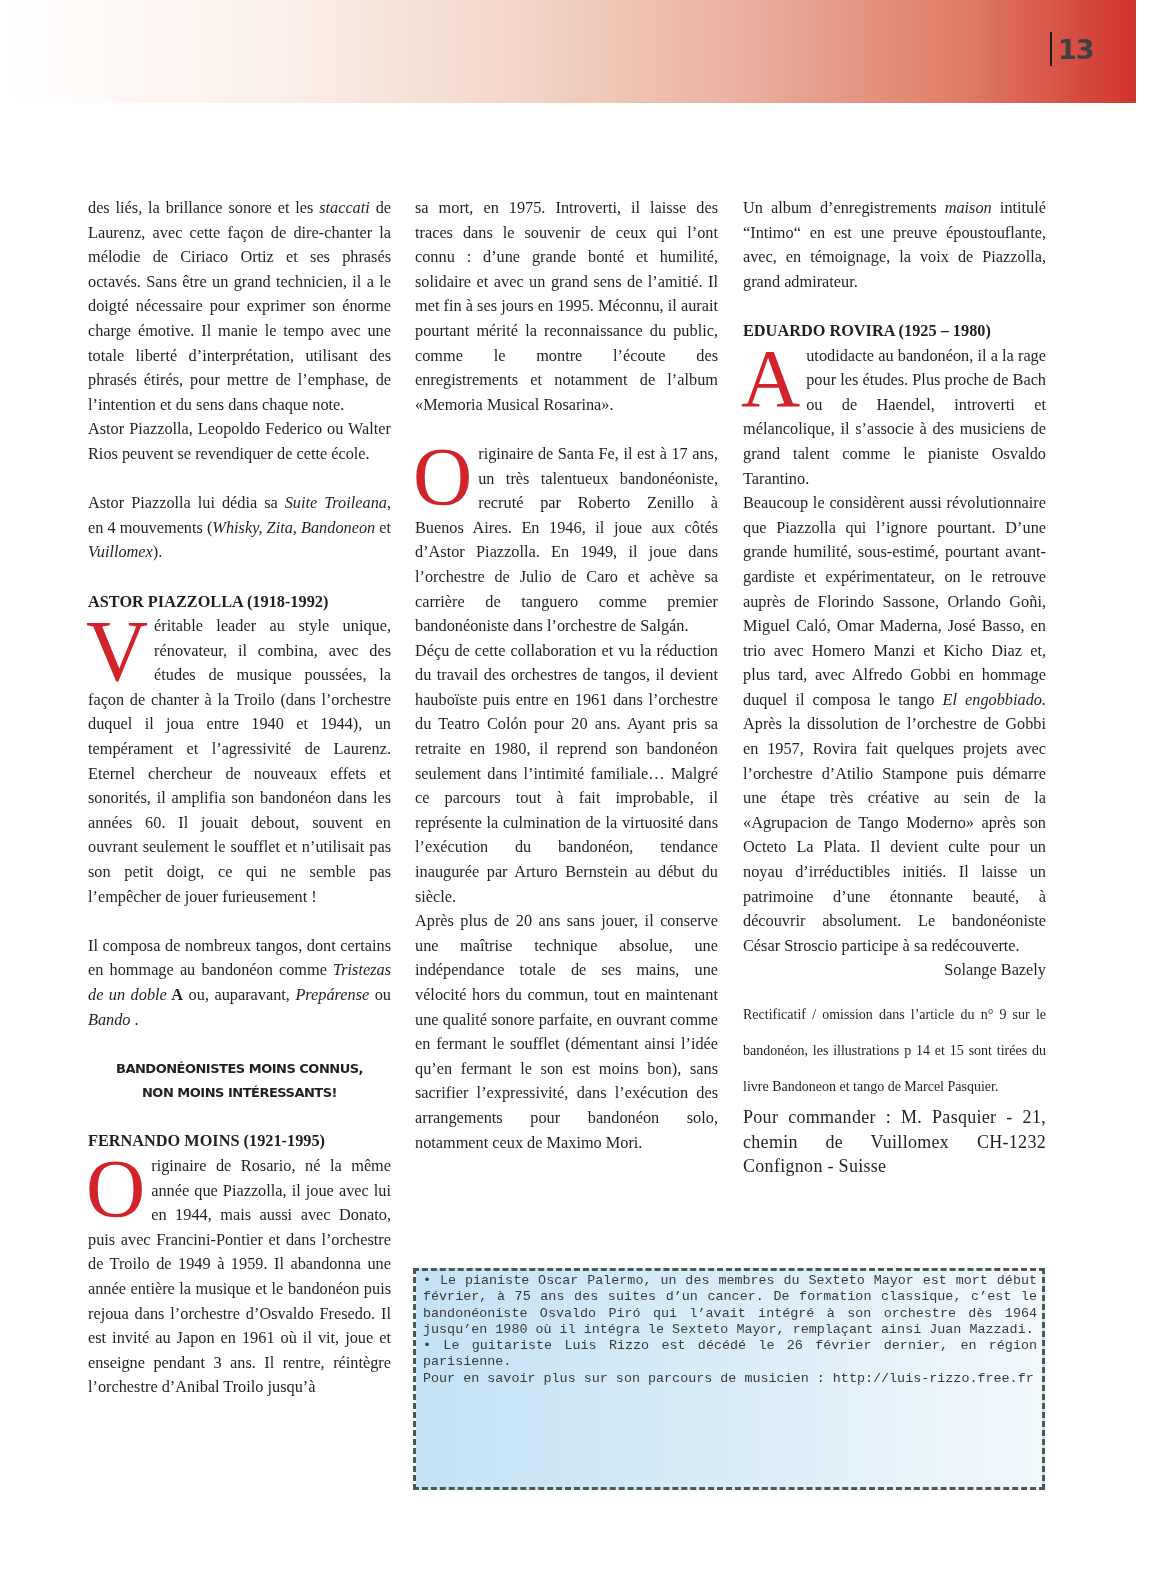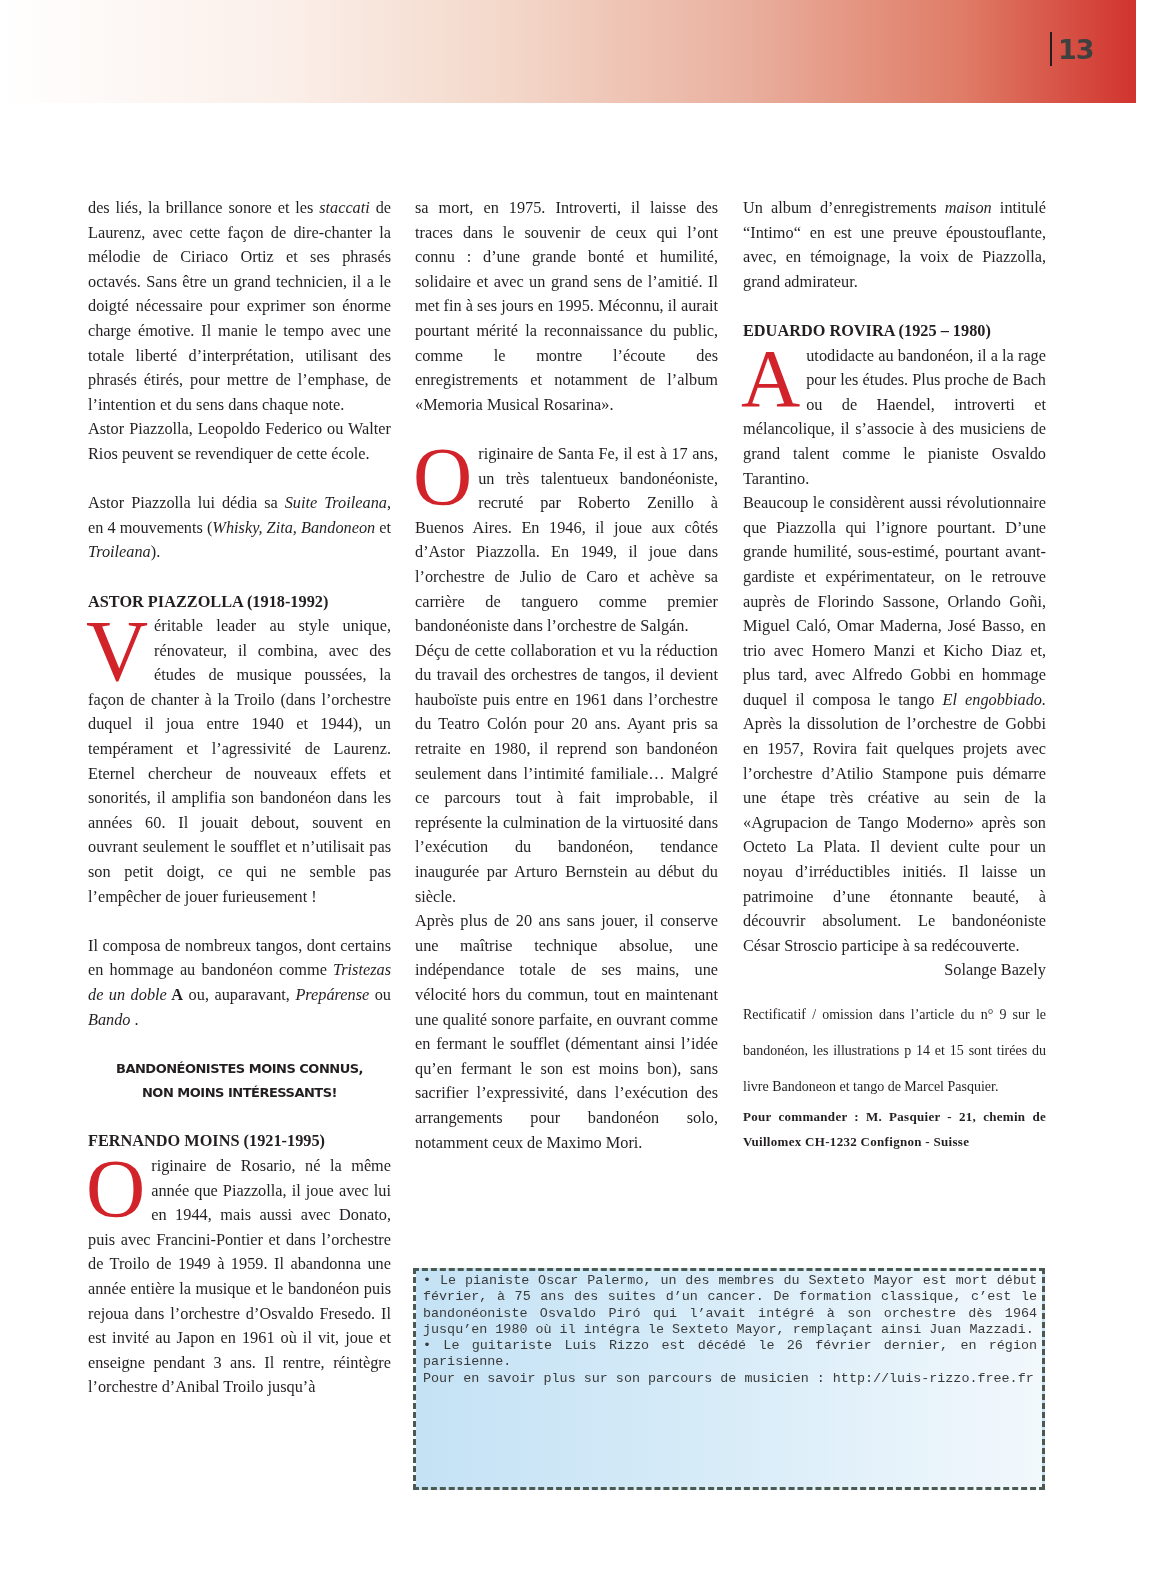--- a/index.html
+++ b/index.html
@@ -35,21 +35,21 @@
     float: left; color: #d2232a; font-size: 82px; line-height: 62px;
     margin: 4px 6px -2px -2px; font-family: "Liberation Serif", serif;
   }
   .dropcap.v { font-size: 86px; line-height: 66px; }
   .sans-head {
     font-family: "DejaVu Sans", sans-serif; font-weight: bold; text-align: center;
     font-size: 13px; line-height: 24px; letter-spacing: -0.5px;
   }
   .signature { text-align: right; }
   .small-note { font-size: 14px; line-height: 36px; }
-  .bold-note { font-weight: bold; font-size: 13px; letter-spacing: 0.3px; }
+  .bold-note { font-weight: normal; font-size: 18px; letter-spacing: 0.3px; }
   em { font-style: italic; }
   .infobox {
     position: absolute; left: 413px; top: 1268px; width: 632px; height: 222px;
     border: 3px dashed #4a5a50; box-sizing: border-box;
     background: linear-gradient(to right, #c4e2f5 0%, #d8ecf8 50%, #f2f8fc 100%);
     padding: 2px 5px 0 7px;
     font-family: "Liberation Mono", "DejaVu Sans Mono", monospace;
     font-size: 13.4px; line-height: 16.3px; color: #3a3a3a; text-align: justify;
   }
   .infobox p { margin: 0; }
@@ -60,21 +60,21 @@
 <div class="header-band"></div>
 <div class="page-num-wrap">
   <div class="page-bar"></div>
   <div class="page-num">13</div>
 </div>
 
 <div class="col col1">
   <p><span>des liés, la brillance sonore et les </span><em>staccati</em><span> de Laurenz, avec cette façon de dire-chanter la mélodie de Ciriaco Ortiz et ses phrasés octavés. Sans être un grand technicien, il a le doigté nécessaire pour exprimer son énorme charge émotive. Il manie le tempo avec une totale liberté d’interprétation, utilisant des phrasés étirés, pour mettre de l’emphase, de l’intention et du sens dans chaque note.</span></p>
   <p>Astor Piazzolla, Leopoldo Federico ou Walter Rios peuvent se revendiquer de cette école.</p>
   <div class="gap"></div>
-  <p><span>Astor Piazzolla lui dédia sa </span><em>Suite Troileana</em><span>, en 4 mouvements (</span><em>Whisky, Zita, Bandoneon</em><span> et </span><em>Troileana</em><span>).</span></p>
+  <p><span>Astor Piazzolla lui dédia sa </span><em>Suite Troileana</em><span>, en 4 mouvements (</span><em>Whisky, Zita, Bandoneon</em><span> et </span><em>Vuillomex</em><span>).</span></p>
   <div class="gap"></div>
   <p class="sec-head"><span>ASTOR PIAZZOLLA</span><span class="dates"> (1918-1992)</span></p>
   <p><span class="dropcap v">V</span><span>éritable leader au style unique, rénovateur, il combina, avec des études de musique poussées, la façon de chanter à la Troilo (dans l’orchestre duquel il joua entre 1940 et 1944), un tempérament et l’agressivité de Laurenz. Eternel chercheur de nouveaux effets et sonorités, il amplifia son bandonéon dans les années 60. Il jouait debout, souvent en ouvrant seulement le soufflet et n’utilisait pas son petit doigt, ce qui ne semble pas l’empêcher de jouer furieusement !</span></p>
   <div class="gap"></div>
   <p><span>Il composa de nombreux tangos, dont certains  en hommage au bandonéon comme </span><em>Tristezas de un doble</em><b> A</b><span> ou, auparavant, </span><em>Prepárense</em><span> ou </span><em>Bando</em><span> .</span></p>
   <div class="gap"></div>
   <div class="sans-head">
     <div>BANDONÉONISTES MOINS CONNUS,</div>
     <div>NON MOINS INTÉRESSANTS!</div>
   </div>

